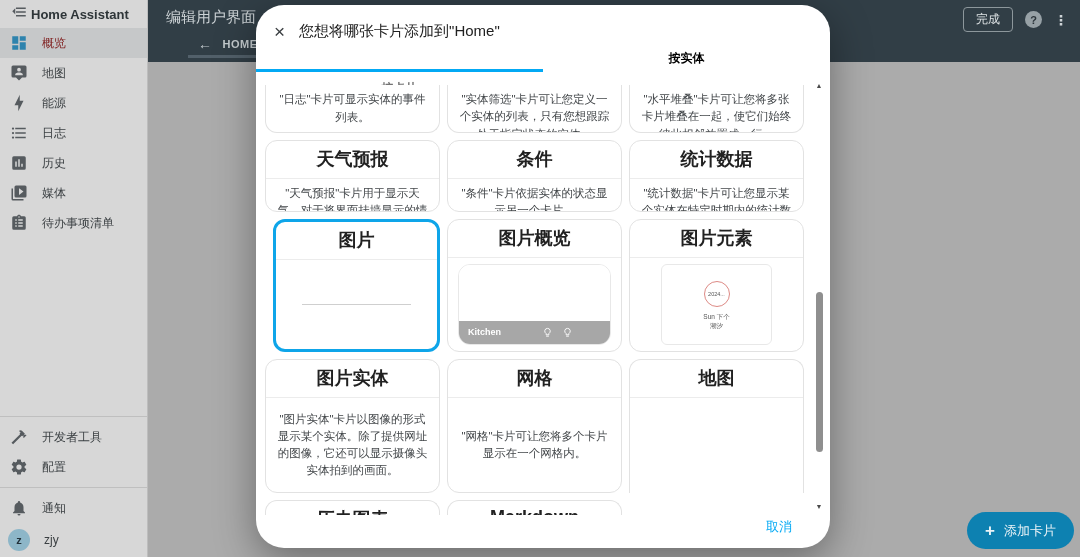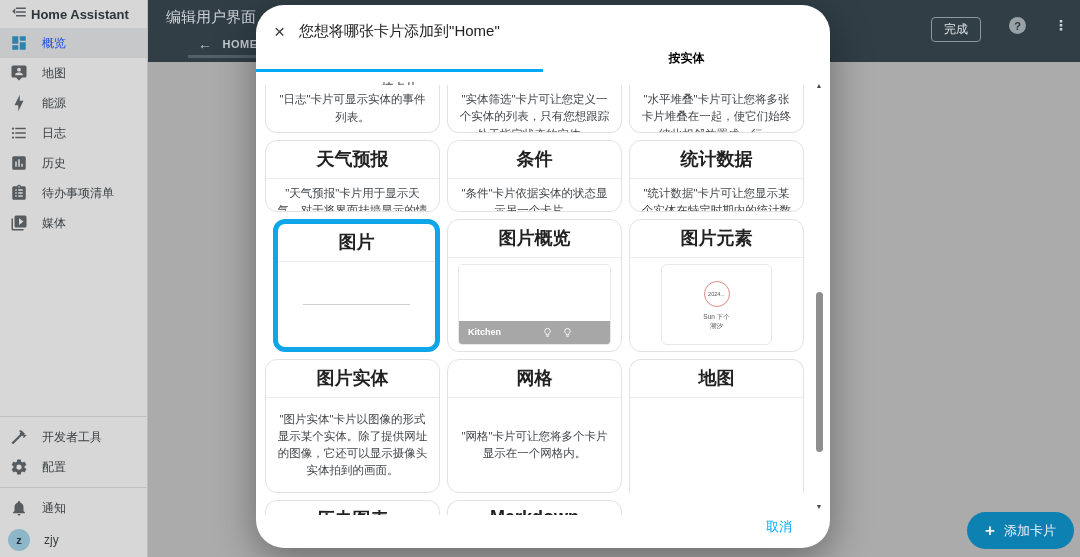--- a/index.html
+++ b/index.html
@@ -10,39 +10,39 @@
   
   .topbar { position:absolute; left:148px; right:0; top:0; height:62px;
     background:#313e46; z-index:1; }
   .topbar-title { position:absolute; left:18px; top:8px; font-size:15px; color:#cdd3d6; }
   .topbar-tabs { position:absolute; left:50px; top:36px; display:flex; align-items:center;
     gap:10px; color:#c3cacd; font-size:11px; font-weight:bold; letter-spacing:.5px; }
   .back-arrow { font-size:14px; }
   .edit-pencil { color:#d79a2b; font-size:11px; }
   .home-underline { position:absolute; left:40px; top:55px; width:72px; height:3px;
     background:#52606a; }
-  .topbar-actions { position:absolute; right:12px; top:17px; display:flex;
-    gap:28px; }
+  .topbar-actions { position:absolute; right:12px; top:7px; display:flex;
+    align-items:center; gap:12px; }
   .done-btn { border:1px solid #8d979c; border-radius:4px; color:#dde2e4;
     font-size:12px; padding:3px 12px; background:transparent; cursor:pointer; }
   .help-circle { width:17px; height:17px; border-radius:50%; background:#97a1a6;
     color:#2b343a; font-size:11px; font-weight:bold; display:flex;
     align-items:center; justify-content:center; }
   .kebab { color:#cdd3d6; font-size:14px; font-weight:bold; letter-spacing:0; }
 
   
   .sidebar { position:absolute; left:0; top:0; bottom:0; width:148px; background:#d7d7d7;
     border-right:1px solid #bdbdbd; z-index:2; display:flex; flex-direction:column; }
   .sb-header { height:28px; display:flex; align-items:center; padding-left:10px; gap:3px; }
   .sb-app-title { font-size:13px; font-weight:bold; color:#2e3538; }
   .sb-item { height:30px; display:flex; align-items:center; gap:14px; padding-left:10px;
     font-size:12px; color:#3a3f42; cursor:pointer; white-space:nowrap; }
   .sb-item .ic { width:18px; height:18px; flex:0 0 18px; }
   .sb-item .ic svg { width:18px; height:18px; fill:#565b5f; }
-  .sb-item.selected { background:#c6c8c9; color:#1d4ed8; }
+  .sb-item.selected { background:#c6c8c9; color:#7f1d1d; }
   .sb-item.selected .ic svg { fill:#2e83ad; }
   .sb-spacer { flex:1; }
   .sb-divider { height:1px; background:#bfbfbf; margin:5px 0; }
   .avatar { width:22px; height:22px; border-radius:50%; background:#8db6c8;
     color:#22313a; font-size:11px; font-weight:bold; display:flex; align-items:center;
     justify-content:center; flex:0 0 22px; margin-left:-2px; }
   .menu-icon svg { width:18px; height:18px; fill:#565b5f; }
 
   
   .fab { position:absolute; right:6px; bottom:8px; height:37px; border-radius:19px;
@@ -67,24 +67,24 @@
     grid-template-rows:48px 72px 133px 134px 40px; column-gap:7px; row-gap:7px; }
   .card { background:#fff; border:1px solid #e2e2e2; border-radius:12px; overflow:hidden;
     display:flex; flex-direction:column; cursor:pointer; }
   .card-title { padding:6px 6px 7px; text-align:center; font-weight:bold; font-size:18px;
     color:#212121; border-bottom:1px solid #ececec; }
   .card-body { flex:1; display:flex; flex-direction:column; align-items:center;
     justify-content:center; padding:6px 10px; text-align:center; font-size:11.5px;
     color:#43474a; line-height:1.5; }
   .card.cut-top { border-top:none; border-radius:0 0 12px 12px; }
   .card.cut-bottom { border-bottom:none; border-radius:12px 12px 0 0; }
-  .card.highlight { border:5px solid #0ea5e9;margin-left:8px; }
+  .card.highlight { border:3px solid #0ea5e9;margin-left:8px; }
   .img-line { width:78%; height:1px; background:#cfcfcf; }
   
-  .pg-box { width:100%; height:100%; border:1px solid #e8e8e8; border-radius:4px;
+  .pg-box { width:100%; height:100%; border:1px solid #e8e8e8; border-radius:12px;
     display:flex; flex-direction:column; overflow:hidden; }
   .pg-img { flex:1; background:#fff; }
   .pg-bar { height:23px; background:#a7a7a7; display:flex; align-items:center; padding:0 9px; }
   .pg-label { color:#fff; font-size:9px; font-weight:bold; }
   .pg-icons { display:flex; gap:9px; margin:0 auto; transform:translateX(6px); }
   .pg-icons svg { width:11px; height:11px; stroke:#fff; fill:none; stroke-width:2; }
   
   .pe-box { width:72%; height:100%; border:1px solid #e8e8e8; border-radius:6px; margin:0 auto; }
   .pe-circle { width:26px; height:26px; border-radius:50%; border:1px solid #dd8a85;
     color:#555; font-size:5.5px; display:flex; align-items:center; justify-content:center;
@@ -155,29 +155,29 @@
       <span>日志</span>
     </div>
     <div class="sb-item">
       <span class="ic"><svg viewBox="0 0 24 24">
             <path d="M19 3H5a2 2 0 0 0-2 2v14a2 2 0 0 0 2 2h14a2 2 0 0 0 2-2V5a2 2 0 0 0-2-2zM9 17H7v-7h2v7zm4 0h-2V7h2v10zm4 0h-2v-4h2v4z"></path>
           </svg></span>
       <span>历史</span>
     </div>
     <div class="sb-item">
       <span class="ic"><svg viewBox="0 0 24 24">
+            <path d="M4 6H2v14a2 2 0 0 0 2 2h14v-2H4V6zm16-4H8a2 2 0 0 0-2 2v12a2 2 0 0 0 2 2h12a2 2 0 0 0 2-2V4a2 2 0 0 0-2-2zm-8 12.5v-9l6 4.5-6 4.5z"></path>
+          </svg></span>
+      <span>媒体</span>
+    </div>
+    <div class="sb-item">
+      <span class="ic"><svg viewBox="0 0 24 24">
             <path d="M19 3h-4.18C14.4 1.84 13.3 1 12 1s-2.4.84-2.82 2H5a2 2 0 0 0-2 2v14a2 2 0 0 0 2 2h14a2 2 0 0 0 2-2V5a2 2 0 0 0-2-2zm-7 0a1 1 0 1 1 0 2 1 1 0 0 1 0-2zM9 17H7v-2h2v2zm0-4H7v-2h2v2zm0-4H7V7h2v2zm8 8h-6v-2h6v2zm0-4h-6v-2h6v2zm0-4h-6V7h6v2z"></path>
           </svg></span>
       <span>待办事项清单</span>
-    </div>
-    <div class="sb-item">
-      <span class="ic"><svg viewBox="0 0 24 24">
-            <path d="M4 6H2v14a2 2 0 0 0 2 2h14v-2H4V6zm16-4H8a2 2 0 0 0-2 2v12a2 2 0 0 0 2 2h12a2 2 0 0 0 2-2V4a2 2 0 0 0-2-2zm-8 12.5v-9l6 4.5-6 4.5z"></path>
-          </svg></span>
-      <span>媒体</span>
     </div>
     <div class="sb-spacer"></div>
     <div class="sb-divider"></div>
     <div class="sb-item">
       <span class="ic"><svg viewBox="0 0 24 24">
             <path d="M2 19.63L13.43 8.2l-.71-.7 1.42-1.43L12 3.89c1.2-1.19 3.09-1.19 4.27 0l3.6 3.61-1.42 1.41h2.84l.71.71-3.55 3.59-.71-.71V9.62l-1.47 1.42-.71-.71L4.13 21.76 2 19.63z"></path>
           </svg></span>
       <span>开发者工具</span>
     </div>
     <div class="sb-item">

